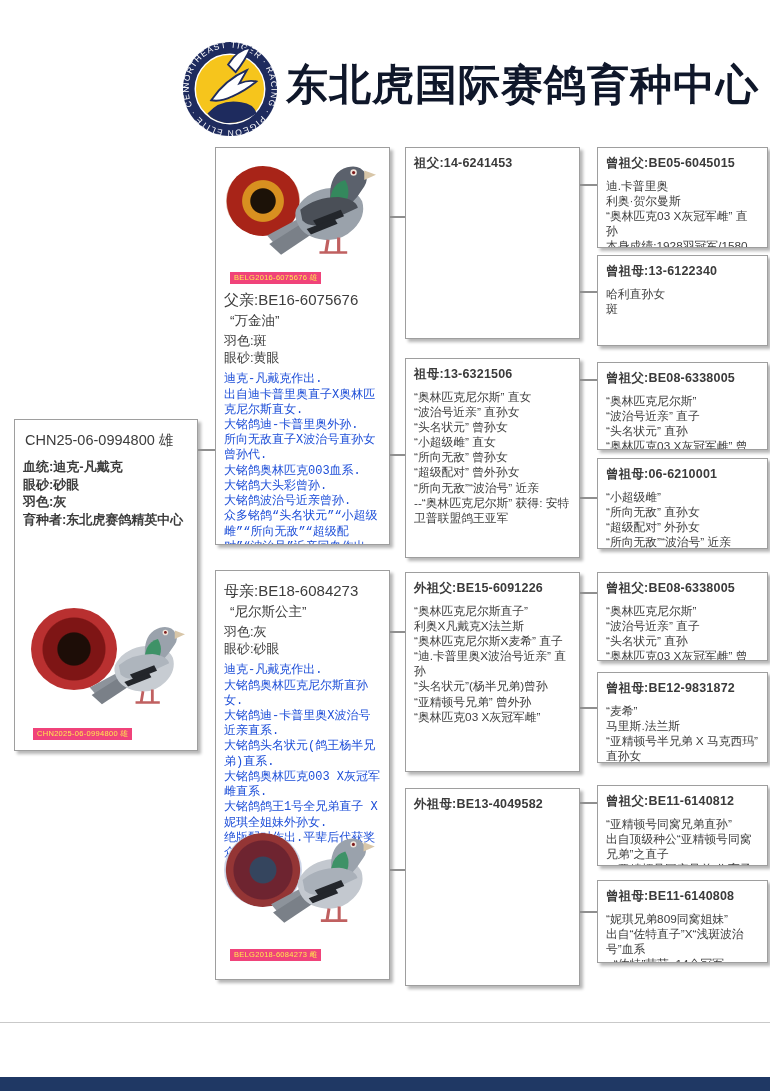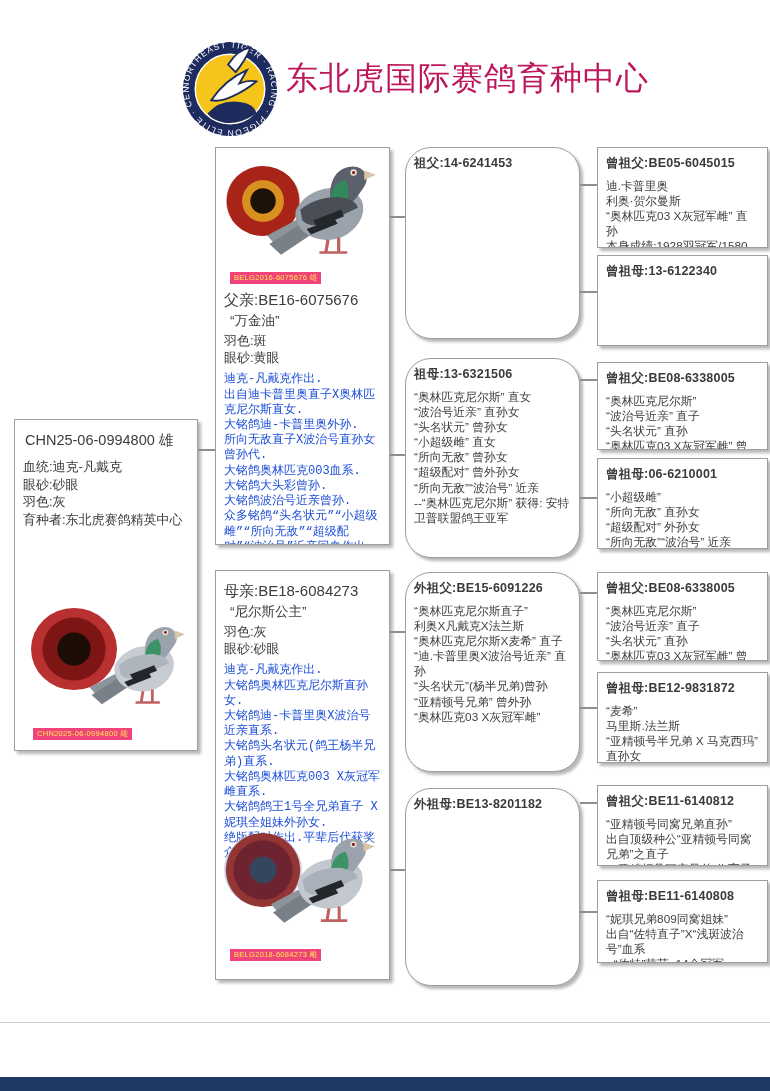--- a/index.html
+++ b/index.html
@@ -1,30 +1,30 @@
 <!DOCTYPE html>
 <html><head>
 <meta charset="utf-8">
 <style>
   html,body{margin:0;padding:0;background:#fff;}
   .page{position:relative;width:770px;height:1091px;background:#fff;overflow:hidden;
         font-family:"Liberation Sans","DejaVu Sans",sans-serif;color:#3d3d3d;}
-  .hdr-title{position:absolute;left:286px;top:57px;font-size:32px;font-weight:normal;
-        color:#be185d;letter-spacing:1px;white-space:nowrap;}
+  .hdr-title{position:absolute;left:286px;top:57px;font-size:42px;font-weight:bold;
+        color:#0f172a;letter-spacing:1px;white-space:nowrap;}
   .logo{position:absolute;left:183px;top:42px;width:94px;height:94px;}
   .box{position:absolute;background:#fff;border:1px solid #9e9e9e;
        box-shadow:3px 3px 3px #b7b7b7;box-sizing:border-box;overflow:hidden;padding:7px 8px;}
   .midbox{left:215px;width:175px;}
-  .gpbox{left:405px;width:175px;border-radius:26px;}
+  .gpbox{left:405px;width:175px;}
   .ggbox{left:597px;width:171px;}
   .subjbox{left:14px;top:419px;width:184px;height:332px;}
   .bhead{font-size:12.5px;font-weight:bold;color:#3a3a3a;margin-bottom:7px;letter-spacing:.2px;}
   .blines{font-size:11.8px;line-height:1.28;white-space:pre-line;color:#404040;}
   .subj-title{font-size:14.5px;margin:4px 0 8px 2px;color:#3c3c3c;}
-  .subj-lines{font-size:13px;line-height:1.35;white-space:pre-line;color:#3c3c3c;}
+  .subj-lines{font-size:13px;line-height:1.35;white-space:pre-line;color:#3c3c3c;font-weight:bold;}
   .rel-title{font-size:15px;color:#3c3c3c;}
   .rel-name{font-size:13.5px;color:#3c3c3c;margin:2px 0 0 6px;}
   .rel-attrs{font-size:13px;line-height:1.32;white-space:pre-line;color:#3c3c3c;margin-top:2px;}
   .desc{font-size:12px;line-height:1.27;white-space:pre-line;color:#1d4ed8;margin-top:6px;font-family:Liberation Mono, monospace;}
   .eye{position:absolute;border-radius:50%;}
   .eye-sub{background:radial-gradient(circle,#1d0d07 0 27%,#7e1515 29% 52%,#b93030 54% 72%,#d8b9a8 74% 83%,#f4ecdc 85% 100%);}
   .eye-f{background:radial-gradient(circle,#1c1208 0 24%,#d89020 26% 40%,#a82418 42% 70%,#d3a390 72% 82%,#f2e8d4 84% 100%);}
   .eye-m{background:radial-gradient(circle,#35455e 0 24%,#6e2430 26% 54%,#943535 56% 68%,#ccd5e8 70% 80%,#f2ecda 82% 100%);}
   .ringlabel{position:absolute;background:#f0437a;color:#ffe94e;font-size:7.5px;font-weight:normal;
        padding:1px 4px;letter-spacing:.3px;white-space:nowrap;}
@@ -143,32 +143,34 @@
     <div class="bhead">外祖父:BE15-6091226</div>
     <div class="blines">“奥林匹克尼尔斯直子”
 利奥X凡戴克X法兰斯
 “奥林匹克尼尔斯X麦希” 直子
 “迪.卡普里奥X波治号近亲” 直孙
 “头名状元”(杨半兄弟)曾孙
 “亚精顿号兄弟” 曾外孙
 “奥林匹克03 X灰冠军雌”</div>
   </div>
   <div class="box gpbox" style="top:788px;height:198px;">
-    <div class="bhead">外祖母:BE13-8201182</div>
+    <div class="bhead">外祖母:BE13-4049582</div>
   </div>
 
   <div class="box ggbox" style="top:147px;height:101px;">
     <div class="bhead">曾祖父:BE05-6045015</div>
     <div class="blines">迪.卡普里奥
 利奥·贺尔曼斯
 “奥林匹克03 X灰冠军雌” 直孙
 本身成绩:1928羽冠军/1580</div>
   </div>
   <div class="box ggbox" style="top:255px;height:91px;">
     <div class="bhead">曾祖母:13-6122340</div>
+    <div class="blines">哈利直孙女
+斑</div>
   </div>
   <div class="box ggbox" style="top:362px;height:88px;">
     <div class="bhead">曾祖父:BE08-6338005</div>
     <div class="blines">“奥林匹克尼尔斯”
 “波治号近亲” 直子
 “头名状元” 直孙
 “奥林匹克03 X灰冠军雌” 曾孙</div>
   </div>
   <div class="box ggbox" style="top:458px;height:91px;">
     <div class="bhead">曾祖母:06-6210001</div>

